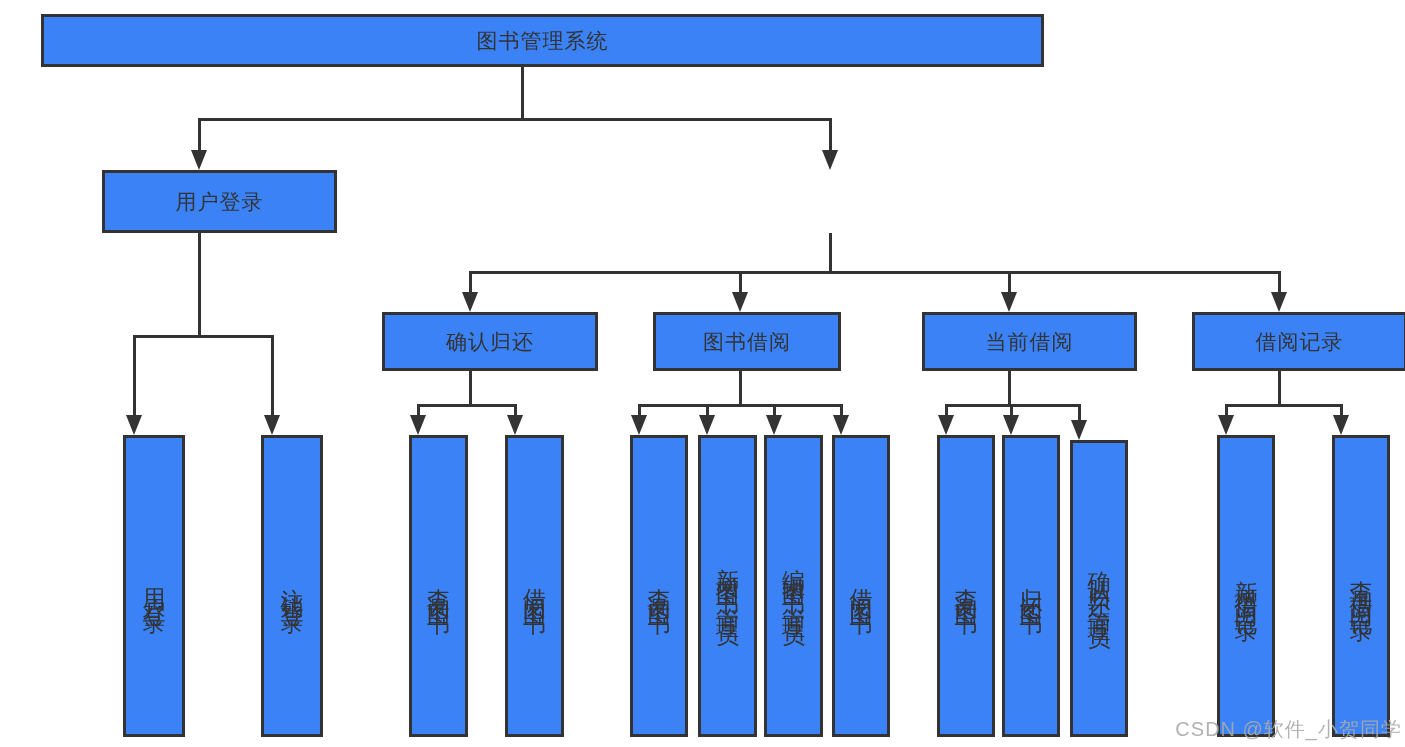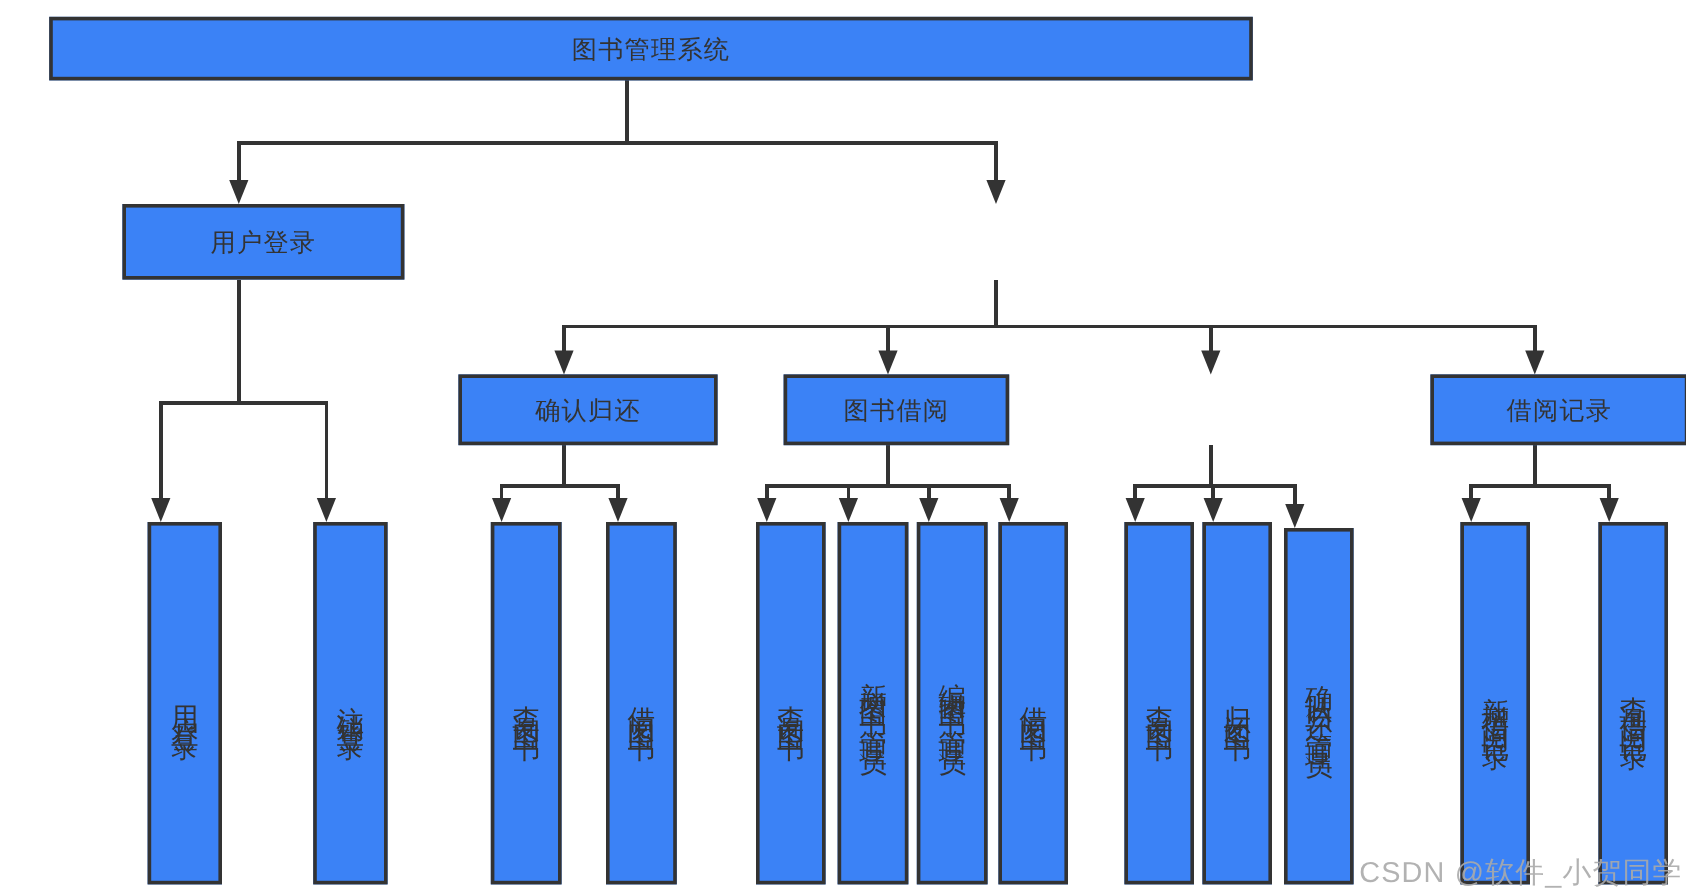--- a/index.html
+++ b/index.html
@@ -65,21 +65,21 @@
   #l-bb-borrow   { left: 812px;  top: 435px; width: 58px;   height: 302px; }
   #l-cb-query    { left: 917px;  top: 435px; width: 58px;   height: 302px; }
   #l-cb-return   { left: 982px;  top: 435px; width: 58px;   height: 302px; }
   #l-cb-confirm  { left: 1050px; top: 440px; width: 58px;   height: 297px; }
   #l-br-add      { left: 1197px; top: 435px; width: 58px;   height: 302px; }
   #l-br-query    { left: 1312px; top: 435px; width: 58px;   height: 302px; }
   .watermark {
     position: absolute;
     right: 3px;
     bottom: 4px;
-    font-size: 24px;
+    font-size: 20px;
     color: rgba(170, 170, 170, 0.9);
     letter-spacing: 1px;
     z-index: 5;
   }
 </style>
 </head>
 <body>
 
 <div class="stage">
 
@@ -129,20 +129,23 @@
   <div class="node hbox" id="n-user">
     <span>用户登录</span>
   </div>
 
   <div class="node hbox" id="g-new">
     <span>确认归还</span>
   </div>
   <div class="node hbox" id="g-borrow">
     <span>图书借阅</span>
   </div>
+  <div class="node hbox" id="g-current">
+    <span>当前借阅</span>
+  </div>
   <div class="node hbox" id="g-record">
     <span>借阅记录</span>
   </div>
 
   <div class="node vbox" id="l-user-login">
     <span class="vtext">用户登录</span>
   </div>
   <div class="node vbox" id="l-logout">
     <span class="vtext">注销登录</span>
   </div>

